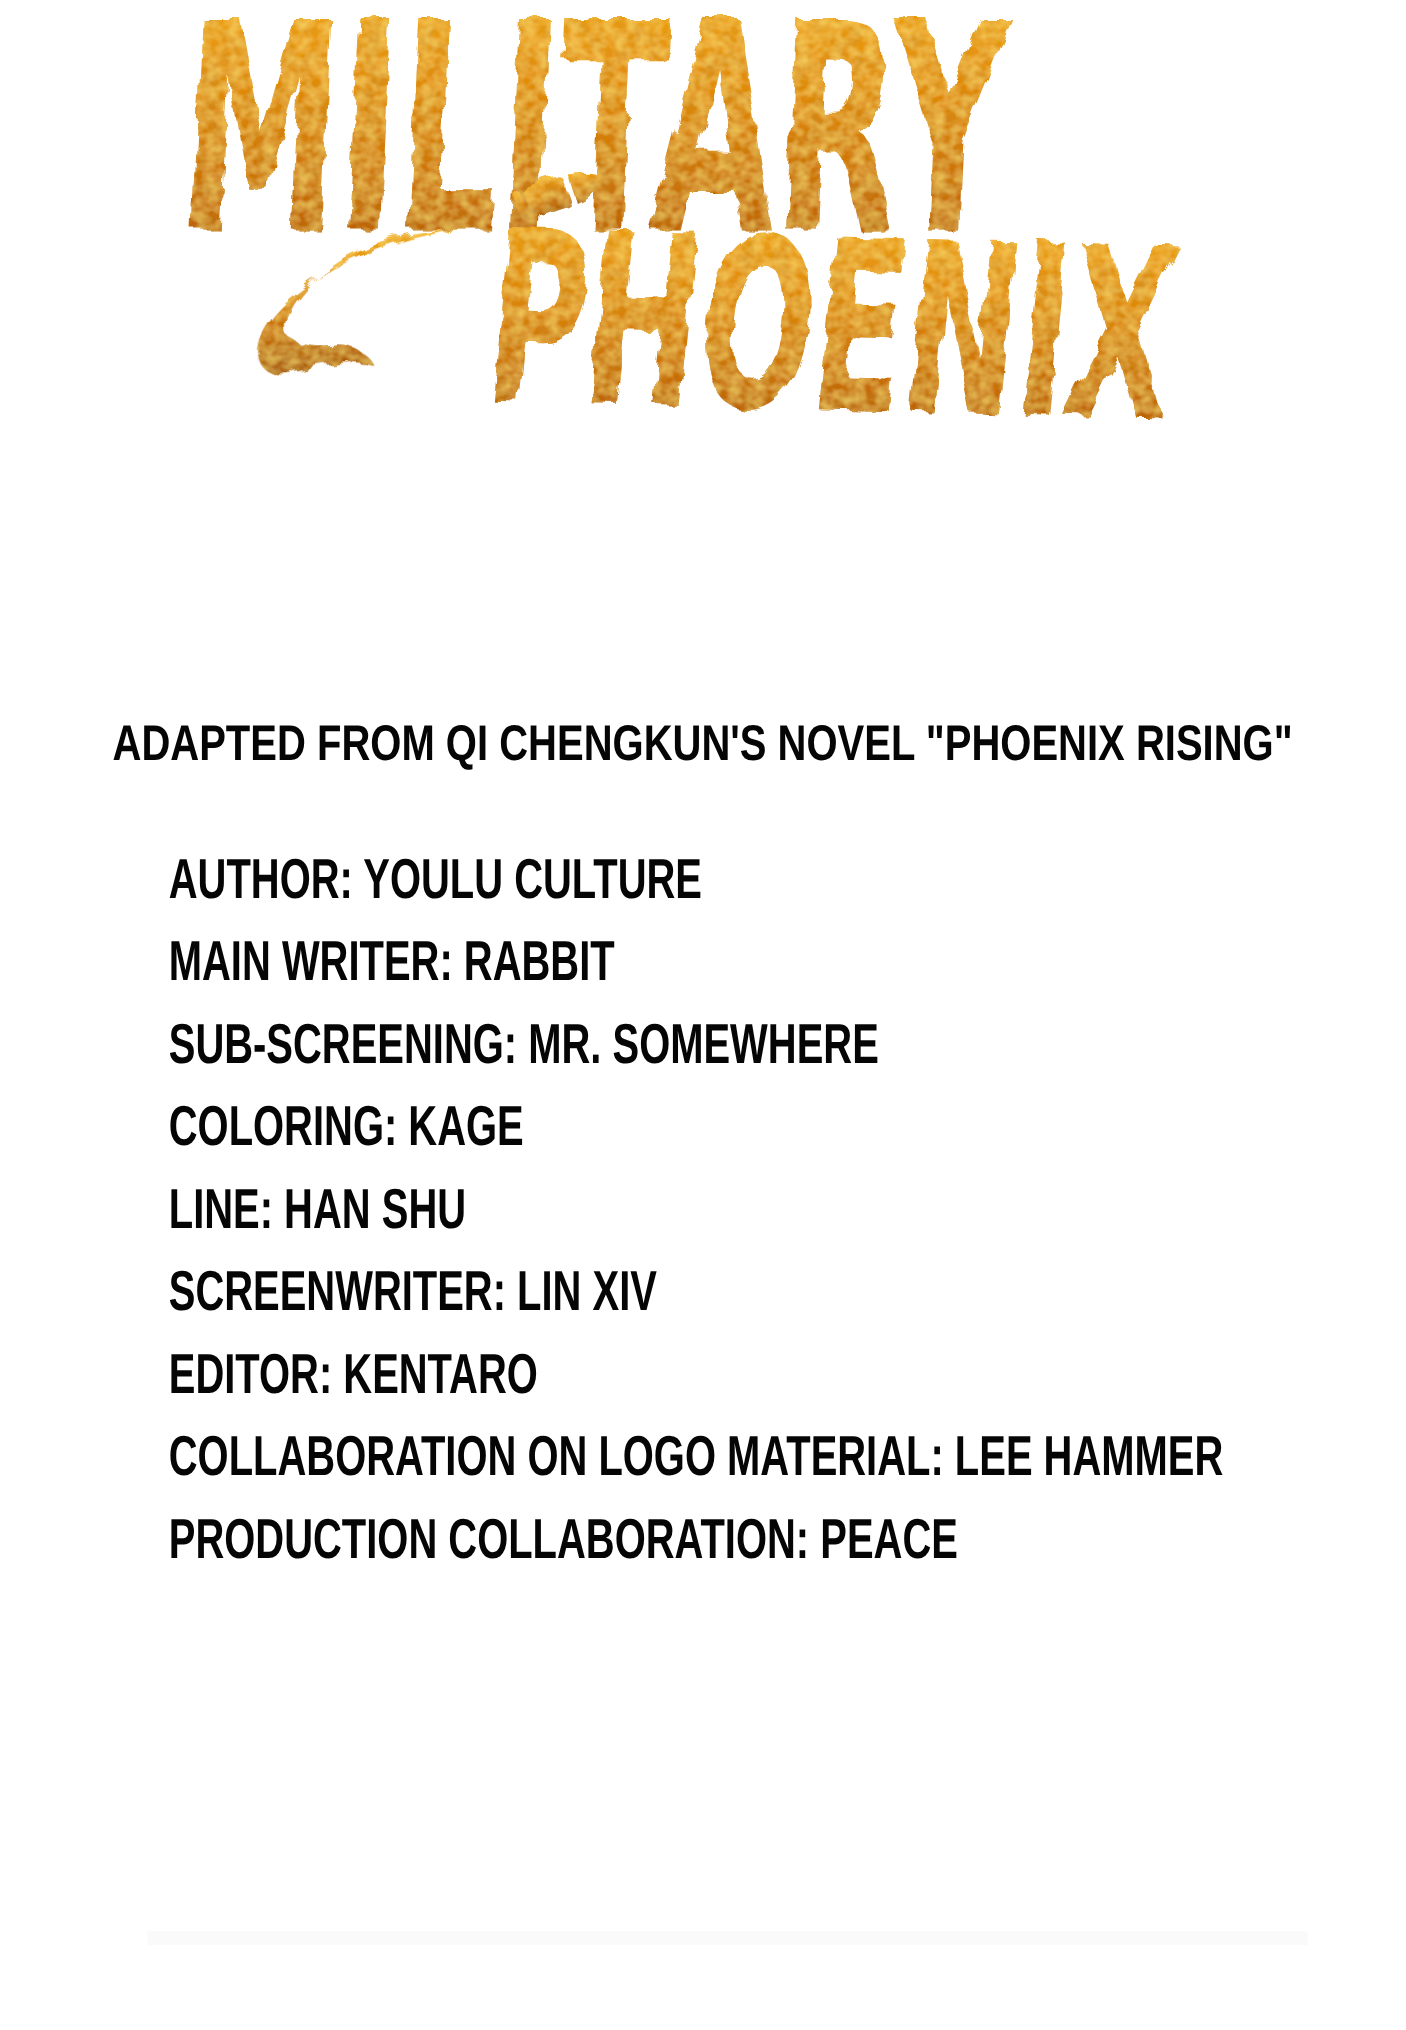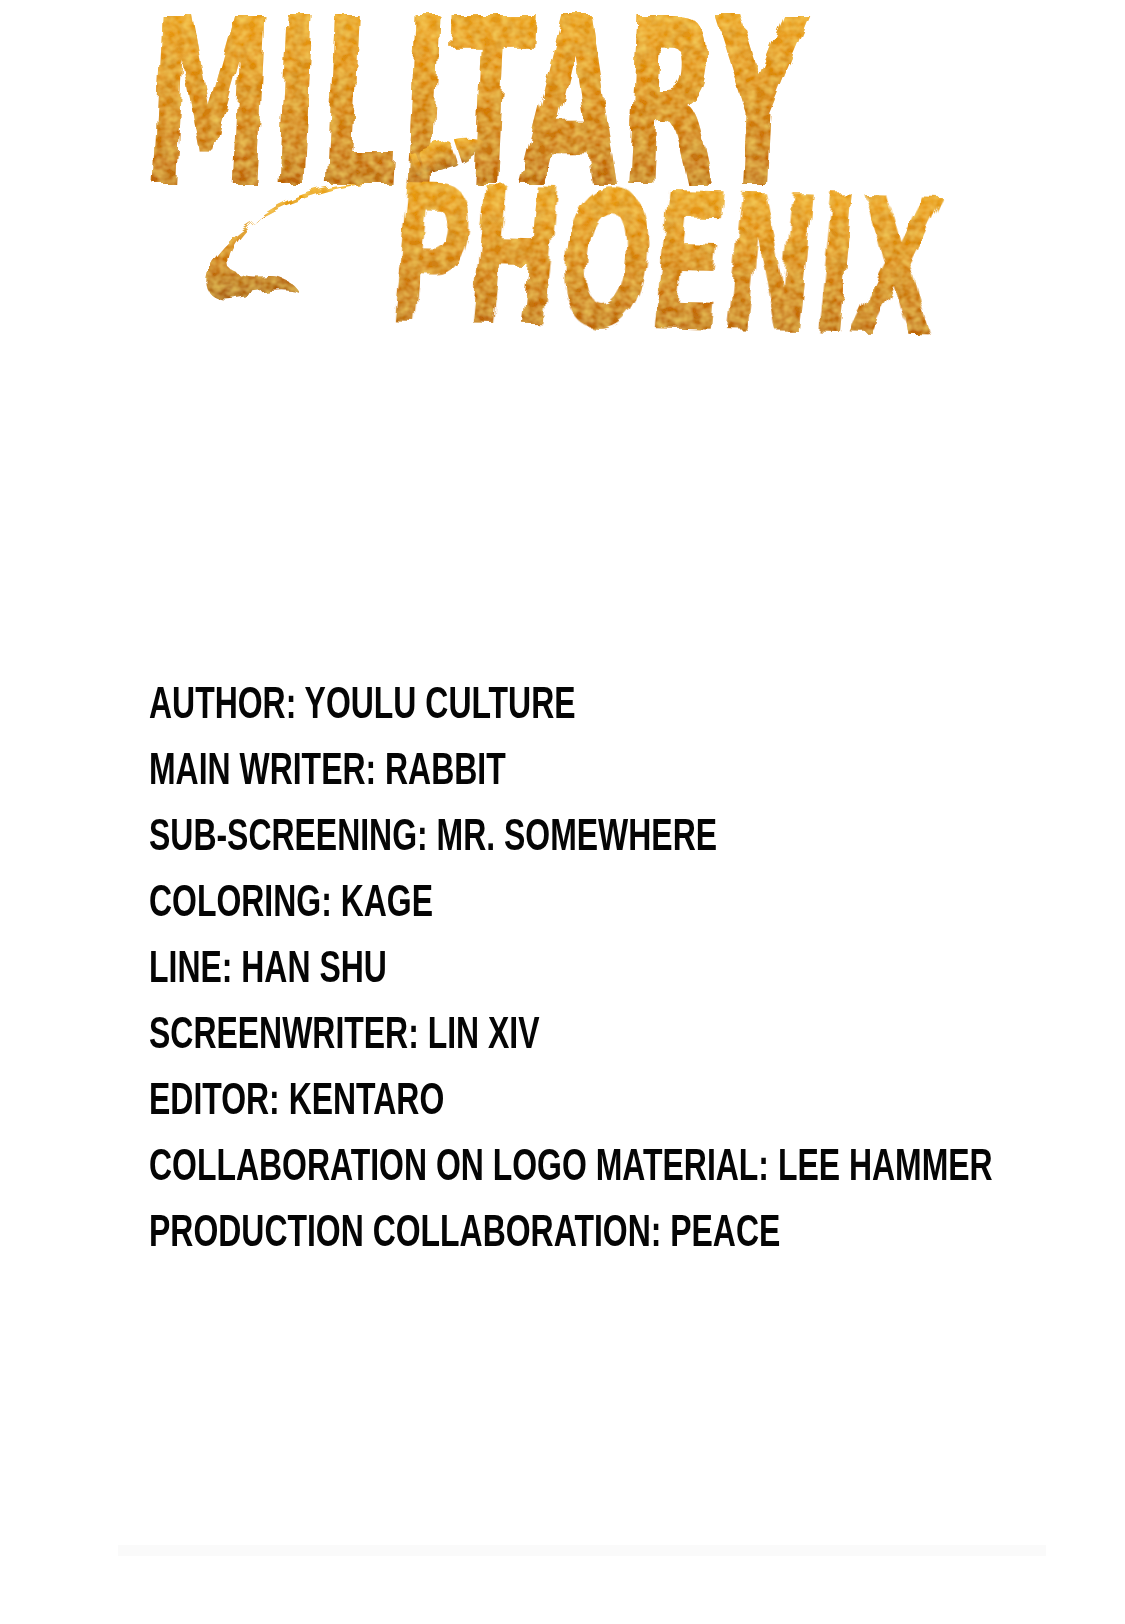--- a/index.html
+++ b/index.html
@@ -41,21 +41,21 @@
     color: #050505;
     white-space: nowrap;
     letter-spacing: 0px;
     transform: scaleX(0.8);
     transform-origin: center center;
   }
 
   
   .credits {
     position: absolute;
-    left: 149px;
+    left: 135px;
     top: 670px;
     width: 960px;
   }
   .credit {
     font-size: 45px;
     line-height: 66px;
     font-weight: bold;
     color: #050505;
     white-space: nowrap;
     transform: scaleX(0.71);
@@ -118,20 +118,23 @@
                C 133,292 159,284 178,291
                C 172,280 159,274 147,275
                C 130,277 114,274 107,266
                C 102,249 125,215 171,196
                C 196,186 225,182 247,181 Z"></path>
 
       <text class="logo-text" x="0" y="0" font-size="135" textLength="548" lengthAdjust="spacingAndGlyphs" transform="translate(262,318) rotate(1.5) scale(1,1.4) skewX(-6)">PHOENIX</text>
     </g>
   </svg>
 
+  <div class="headline-row">
+    <span class="headline">ADAPTED FROM QI CHENGKUN'S NOVEL "PHOENIX RISING"</span>
+  </div>
 
   <div class="credits">
     <div class="credit">AUTHOR: YOULU CULTURE</div>
     <div class="credit">MAIN WRITER: RABBIT</div>
     <div class="credit">SUB-SCREENING: MR. SOMEWHERE</div>
     <div class="credit">COLORING: KAGE</div>
     <div class="credit">LINE: HAN SHU</div>
     <div class="credit">SCREENWRITER: LIN XIV</div>
     <div class="credit">EDITOR: KENTARO</div>
     <div class="credit">COLLABORATION ON LOGO MATERIAL: LEE HAMMER</div>

